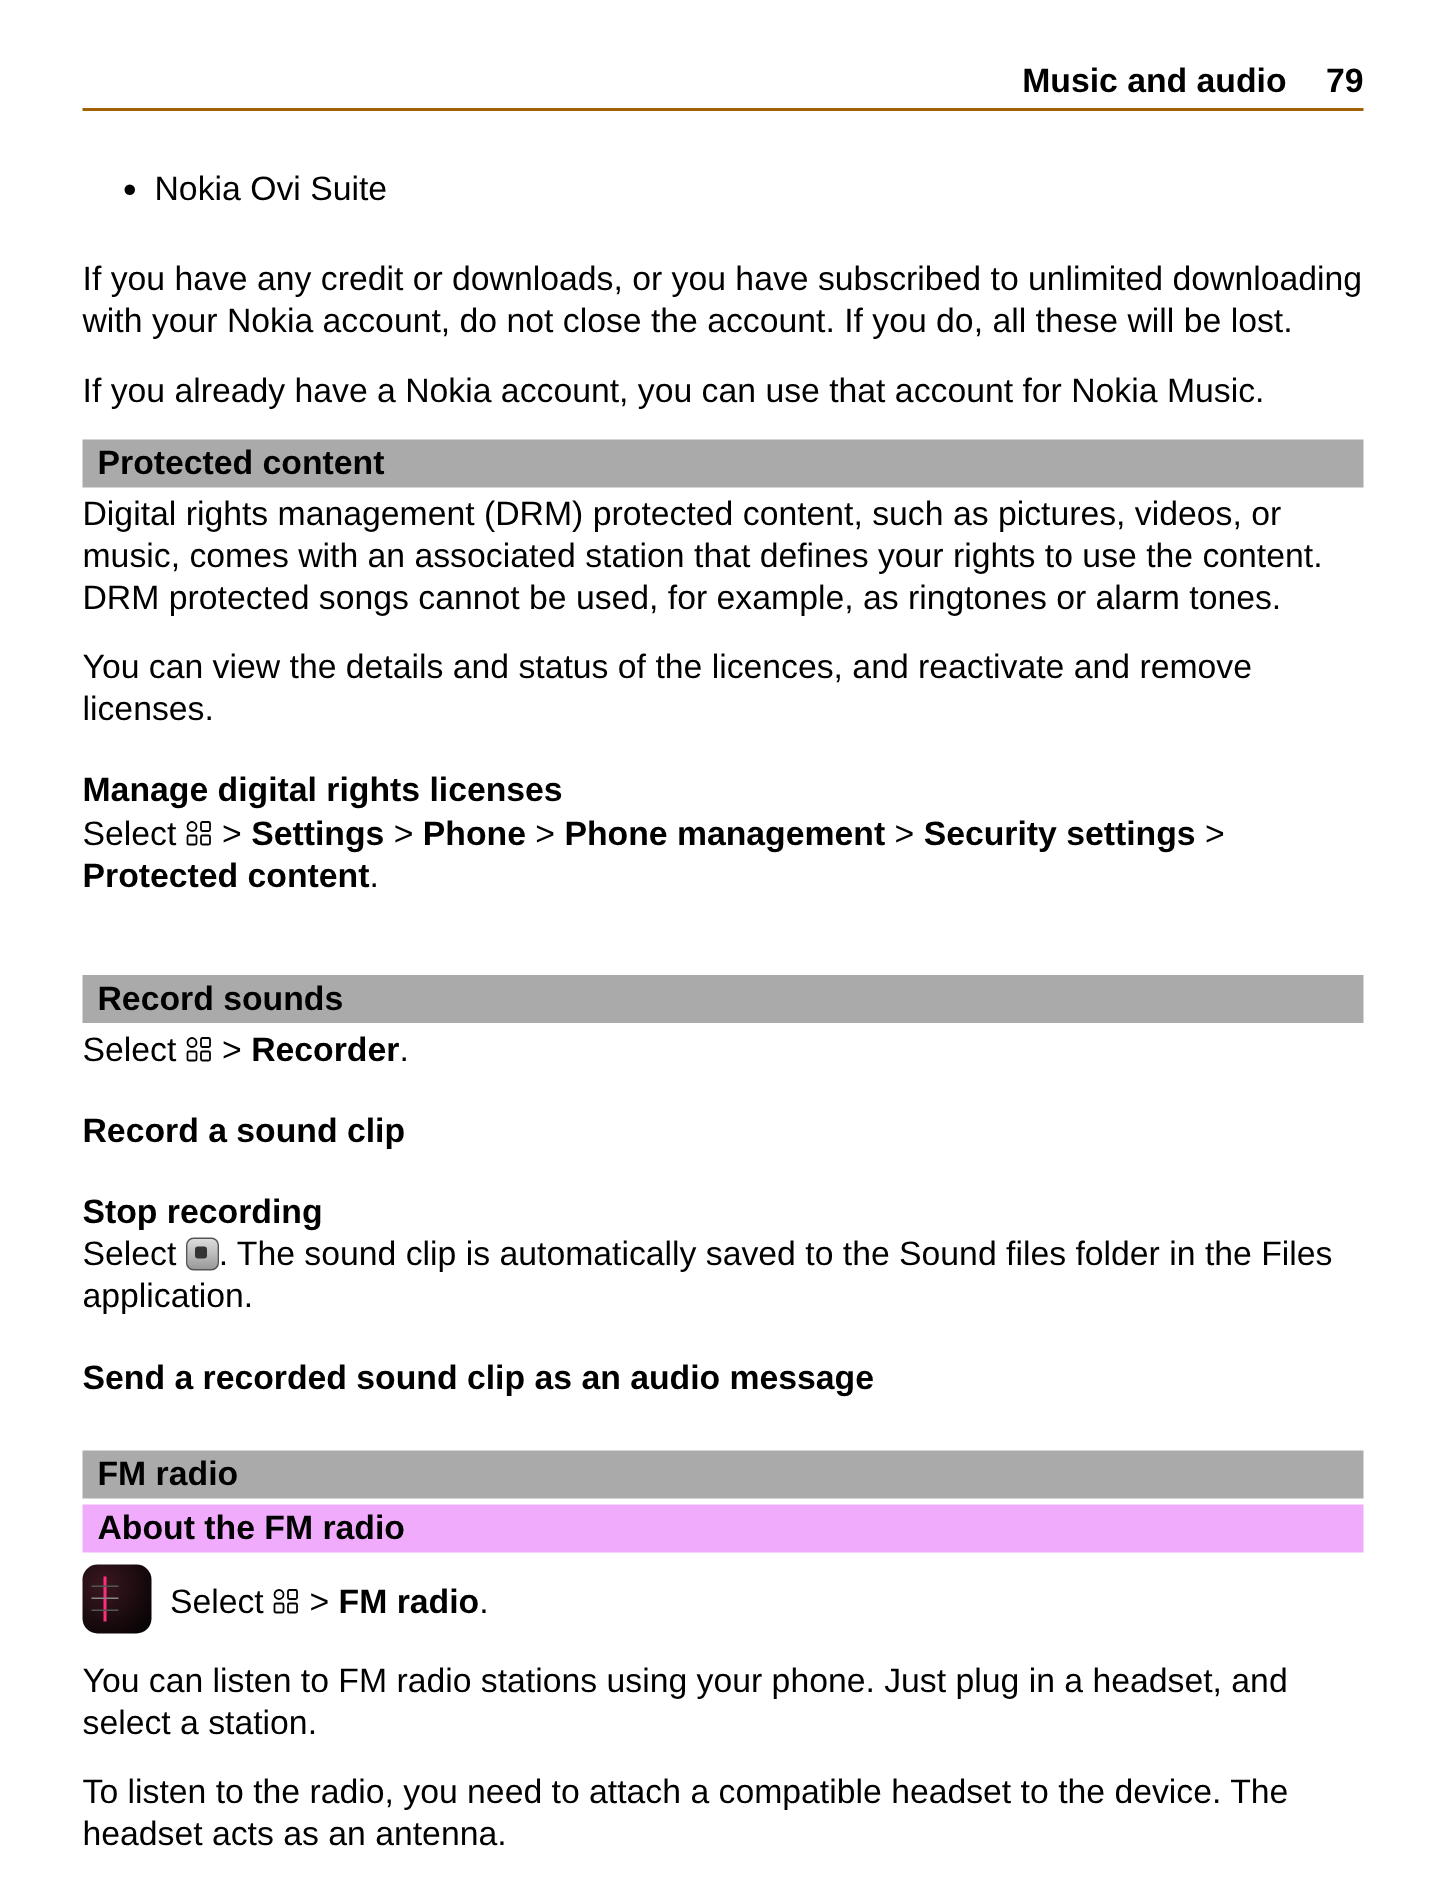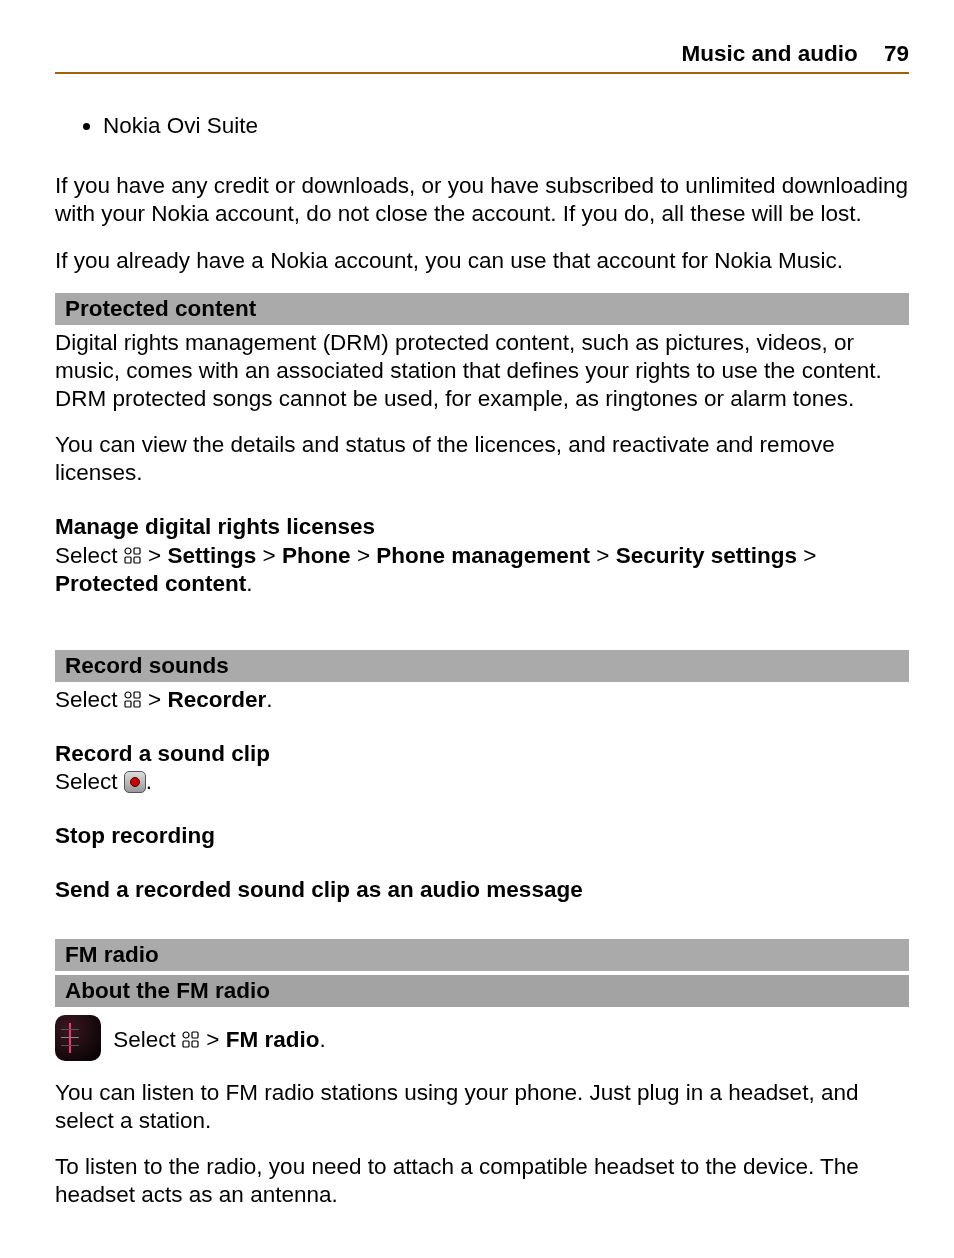--- a/index.html
+++ b/index.html
@@ -31,21 +31,21 @@
   ul.bulleted li { padding-left: 0px; }
   p { margin: 0 0 18px 0; }
   .para-tight { margin: 0 0 4px 0; }
   .section-bar-dark {
     background: #aaa;
     font-weight: 700;
     padding: 2px 10px;
     margin: 14px 0 4px 0;
   }
   .section-bar-light {
-    background: #a3a3a3;
+    background: #f0abfc;
     font-weight: 700;
     padding: 2px 10px;
     margin: 0 0 4px 0;
   }
   .subhead { font-weight: 700; margin-top: 26px; }
   b { font-weight: 700; text-align: right; }
   .icn {
     display: inline-block;
     vertical-align: -2px;
   }
@@ -164,25 +164,25 @@
           <g fill="none" stroke="#000" stroke-width="1.2">
             <rect x="1" y="1" width="6" height="6" rx="3"></rect>
             <rect x="10" y="1" width="6" height="6" rx="1"></rect>
             <rect x="1" y="10" width="6" height="6" rx="1"></rect>
             <rect x="10" y="10" width="6" height="6" rx="1"></rect>
           </g>
         </svg></span><span> &gt; </span><b>Recorder</b><span>.</span>
   </p>
 
   <div class="subhead">Record a sound clip</div>
+
+  <div class="subhead">Stop recording</div>
   <p>
-    <span>Select </span><span class="icn rec-icon"></span><span>.</span>
-  </p>
-
-  <div class="subhead">Stop recording</div>
+    <span>Select </span><span class="icn stop-icon"></span><span>. The sound clip is automatically saved to the Sound files folder in the Files application.</span>
+  </p>
 
   <div class="subhead">Send a recorded sound clip as an audio message</div>
 
   <div class="gap"></div>
 
   <div class="section-bar-dark">FM radio</div>
   <div class="section-bar-light">About the FM radio</div>
 
   <p class="fm-line">
     <span class="icn fm-icon"></span>

